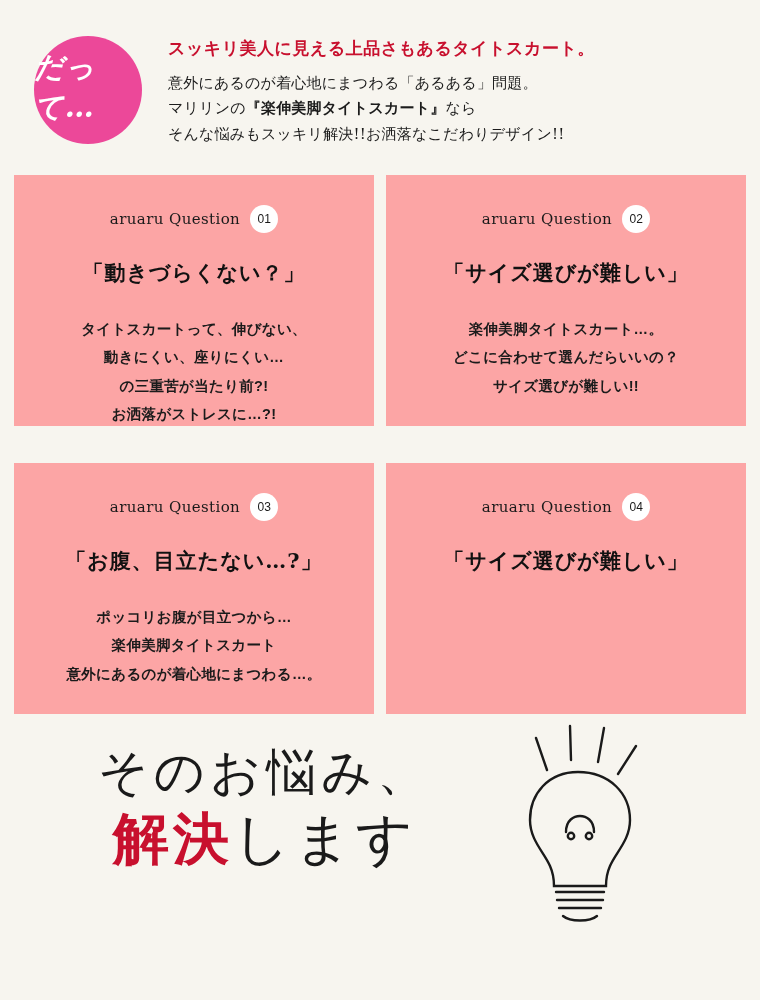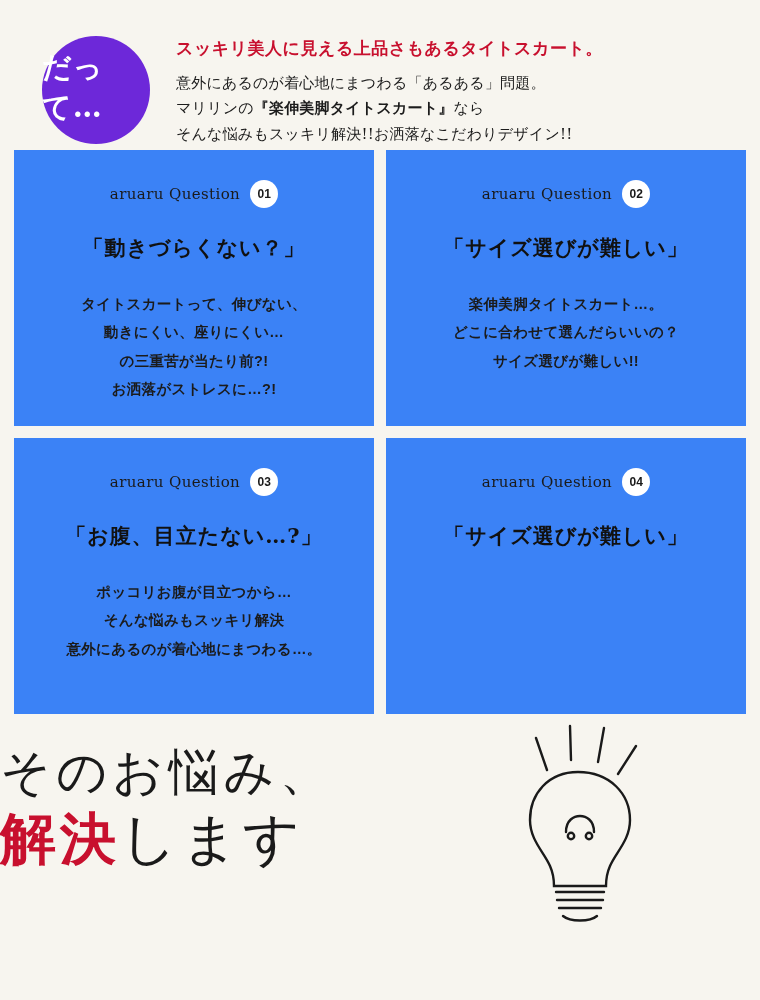--- a/index.html
+++ b/index.html
@@ -21,28 +21,29 @@
     display: flex;
     align-items: flex-start;
     padding: 26px 18px 0 18px;
     height: 150px;
     box-sizing: border-box;
   }
   .badge {
     width: 108px;
     height: 108px;
     border-radius: 50%;
-    background: #6d28d9;
+    background: #ec4899;
     color: #fff;
     display: flex;
     align-items: center;
     justify-content: center;
     flex: 0 0 auto;
-    margin-left: 24px;
+    margin-left: 16px;
     margin-top: 10px;
+    font-style: italic;
   }
   .badge span {
     font-family: "DejaVu Serif", serif;
     font-size: 29px;
     font-weight: bold;
     letter-spacing: 1px;
     transform: translateY(-2px);
   }
   .header-text {
     margin-left: 26px;
@@ -71,25 +72,26 @@
   
   .grid {
     display: grid;
     grid-template-columns: 360px 360px;
     grid-template-rows: 276px 276px;
     gap: 12px;
     padding: 0 14px;
     box-sizing: border-box;
   }
   .card {
-    background: #3b82f6;
+    background: #fca5a5;
     box-sizing: border-box;
     padding: 30px 18px 18px 18px;
     text-align: center;
     position: relative;
+    margin-top: 25px;
   }
   .q-row {
     display: flex;
     align-items: center;
     justify-content: center;
     gap: 10px;
     margin-bottom: 26px;
   }
   .q-label {
     font-family: "DejaVu Serif", serif;
@@ -97,21 +99,21 @@
     letter-spacing: 0.4px;
     color: #1a1a1a;
   }
   .q-num {
     width: 28px;
     height: 28px;
     border-radius: 50%;
     background: #fff;
     color: #1a1a1a;
     font-size: 12px;
-    font-weight: bold;
+    font-weight: normal;
     display: flex;
     align-items: center;
     justify-content: center;
     font-family: "Liberation Sans", sans-serif;
   }
   .card-title {
     font-family: "DejaVu Serif", serif;
     font-size: 21px;
     font-weight: bold;
     letter-spacing: 1px;
@@ -134,20 +136,21 @@
   .footer {
     position: relative;
     height: 250px;
     padding-top: 10px;
   }
   .conclusion {
     position: absolute;
     left: 0;
     top: 30px;
     width: 530px;
+    text-align: center;
   }
   .line1 {
     font-family: "DejaVu Serif", serif;
     font-size: 50px;
     color: #1a1a1a;
     letter-spacing: 5px;
     line-height: 1.15;
   }
   .line2 {
     font-family: "DejaVu Serif", serif;
@@ -218,21 +221,21 @@
   </div>
 
   <div class="card">
     <div class="q-row">
       <span class="q-label">aruaru Question</span>
       <span class="q-num">03</span>
     </div>
     <div class="card-title">「お腹、目立たない…?」</div>
     <div class="card-body">
       <div>ポッコリお腹が目立つから…</div>
-      <div>そんな悩みもスッキリ解決</div>
+      <div>楽伸美脚タイトスカート</div>
       <div>意外にあるのが着心地にまつわる…。</div>
     </div>
   </div>
 
   <div class="card">
     <div class="q-row">
       <span class="q-label">aruaru Question</span>
       <span class="q-num">04</span>
     </div>
     <div class="card-title">「サイズ選びが難しい」</div>

